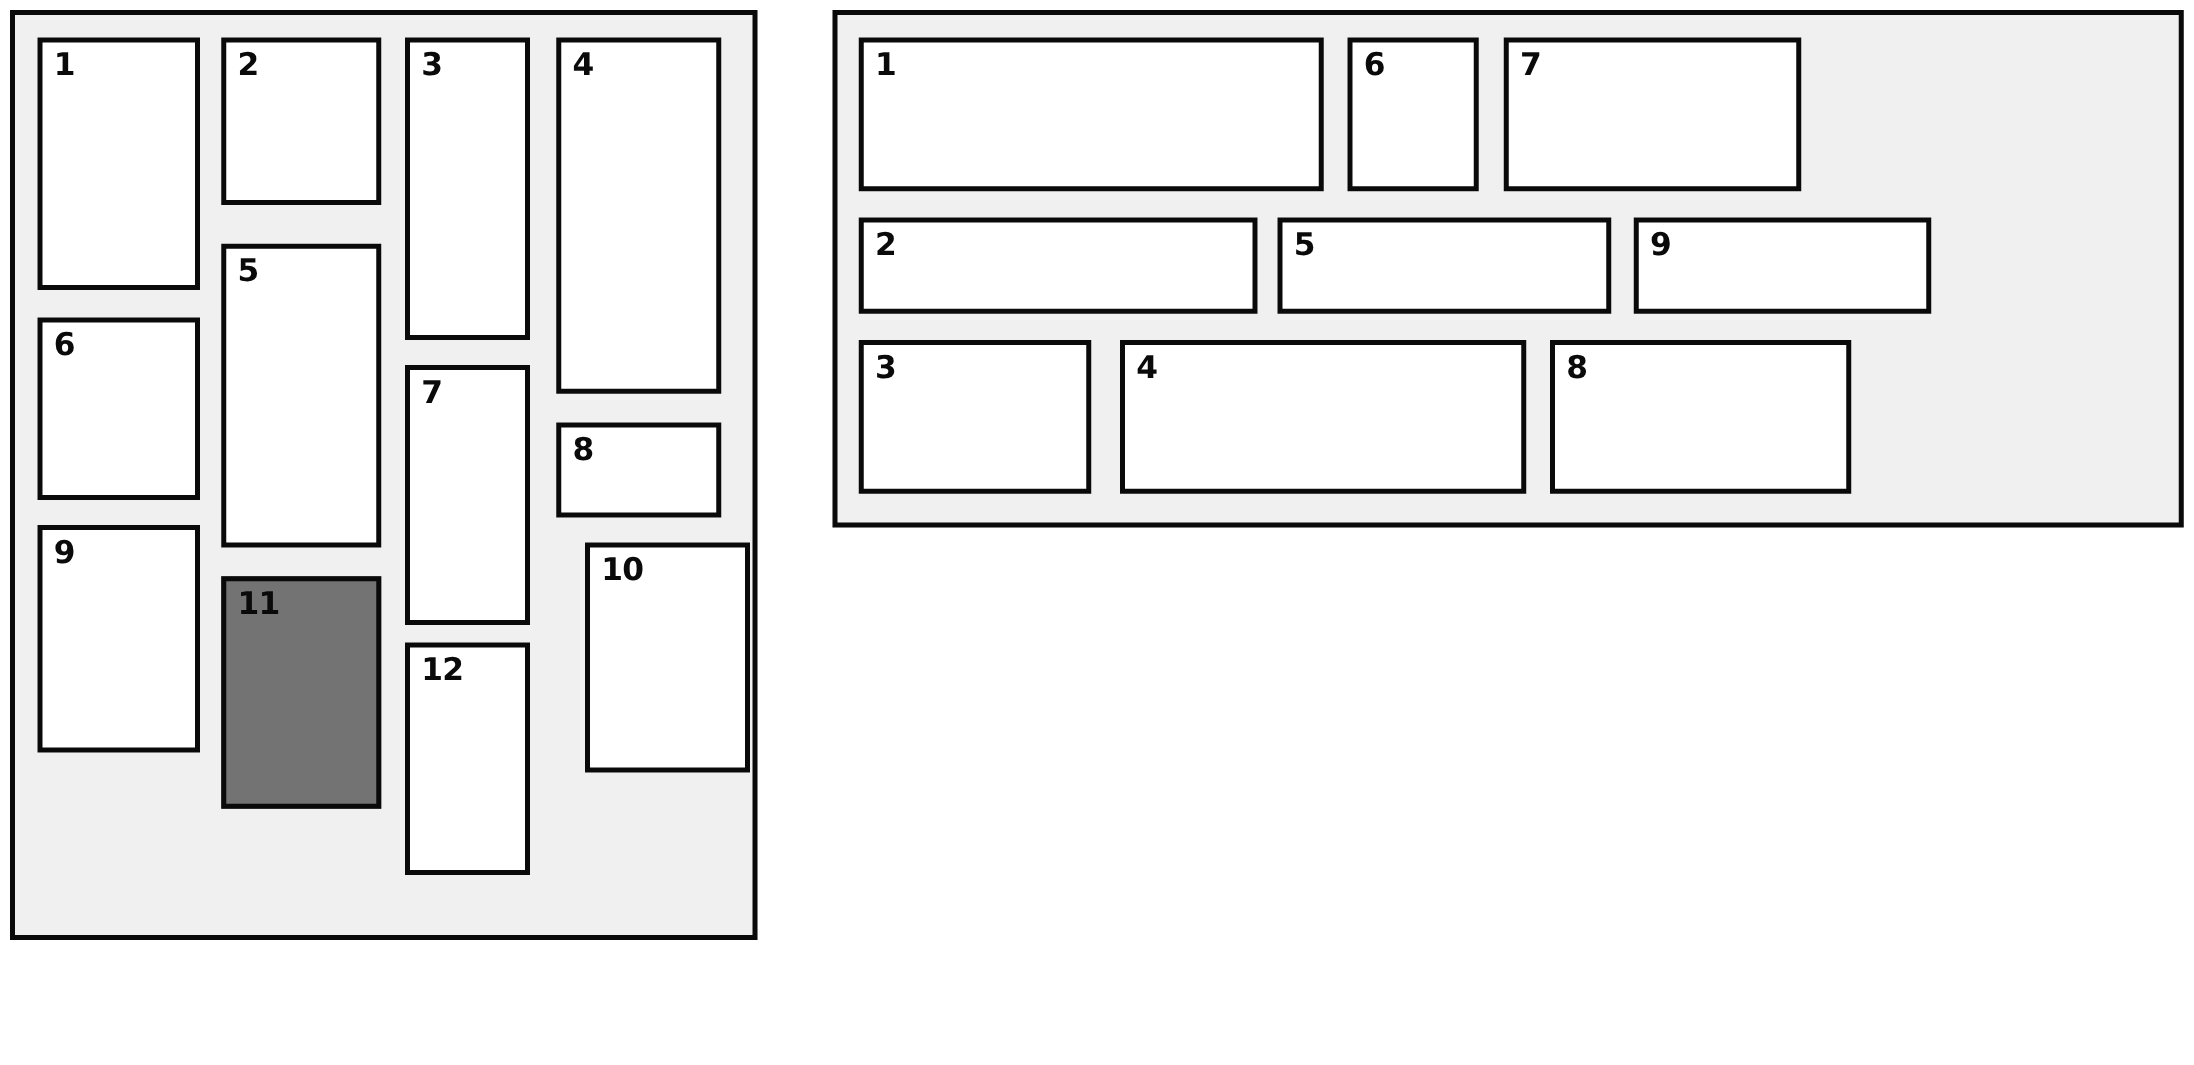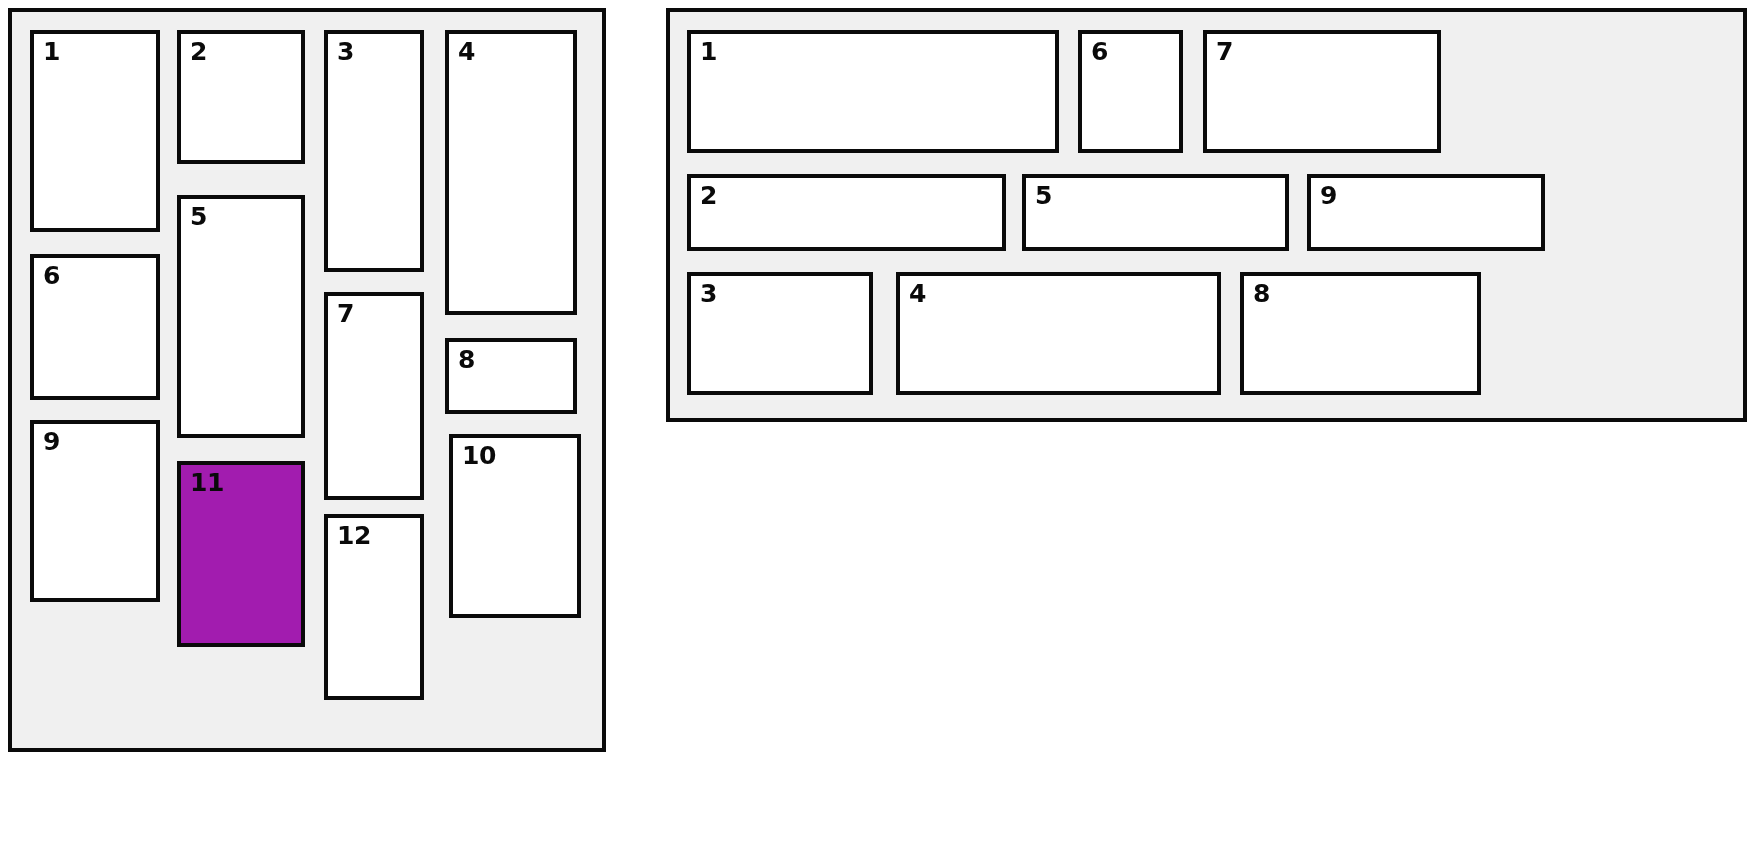--- a/index.html
+++ b/index.html
@@ -69,24 +69,24 @@
     </div>
     <div class="box" style="left: 324px; top: 292px; width: 100px; height: 208px; background: rgb(255, 255, 255); border-color: rgb(10, 10, 10);">
       <span class="box-label">7</span>
     </div>
     <div class="box" style="left: 445px; top: 338px; width: 132px; height: 76px; background: rgb(255, 255, 255); border-color: rgb(10, 10, 10);">
       <span class="box-label">8</span>
     </div>
     <div class="box" style="left: 30px; top: 420px; width: 130px; height: 182px; background: rgb(255, 255, 255); border-color: rgb(10, 10, 10);">
       <span class="box-label">9</span>
     </div>
-    <div class="box" style="left: 449px; top: 434px; width: 132px; height: 184px; background: rgb(255, 255, 255); border-color: rgb(10, 10, 10);">
+    <div class="box" style="left: 468px; top: 434px; width: 132px; height: 184px; background: rgb(255, 255, 255); border-color: rgb(10, 10, 10);">
       <span class="box-label">10</span>
     </div>
-    <div class="box" style="left: 177px; top: 461px; width: 128px; height: 186px; background: #a21caf; border-color: rgb(10, 10, 10);">
+    <div class="box" style="left: 177px; top: 461px; width: 128px; height: 186px; background: #737373; border-color: rgb(10, 10, 10);">
       <span class="box-label">11</span>
     </div>
     <div class="box" style="left: 324px; top: 514px; width: 100px; height: 186px; background: rgb(255, 255, 255); border-color: rgb(10, 10, 10); padding-left: 40px;">
       <span class="box-label">12</span>
     </div>
     <div class="panel" style="left: 666px; top: 8px; width: 1081px; height: 414px; background: rgb(240, 240, 240); border-color: rgb(10, 10, 10);"></div>
     <div class="box" style="left: 687px; top: 30px; width: 372px; height: 123px; background: rgb(255, 255, 255); border-color: rgb(10, 10, 10);">
       <span class="box-label">1</span>
     </div>
     <div class="box" style="left: 1078px; top: 30px; width: 105px; height: 123px; background: rgb(255, 255, 255); border-color: rgb(10, 10, 10);">

